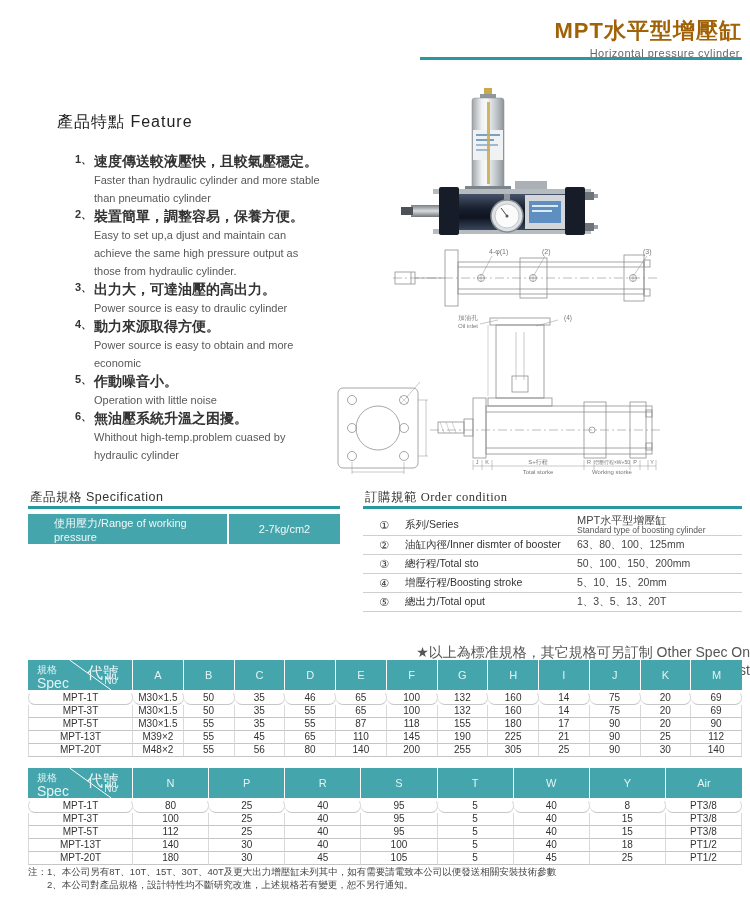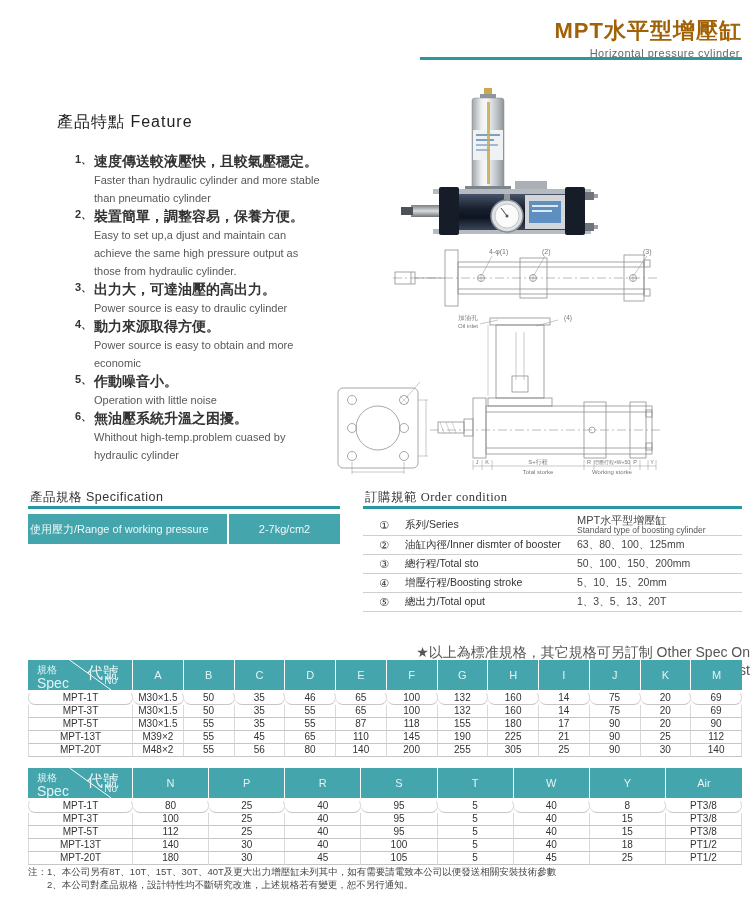--- a/index.html
+++ b/index.html
@@ -27,21 +27,21 @@
   .draw2{ position:absolute; left:330px; top:310px; width:336px; height:170px; }
   svg text{ font-family:"Liberation Sans","DejaVu Sans",sans-serif; }
 
   
   .sec-title{ position:absolute; font-size:12.5px; color:#333; letter-spacing:0.5px; }
   .sec-line{ position:absolute; height:3px; background:var(--accent-line); }
 
   
   .spec{ position:absolute; left:28px; top:514px; width:312px; }
   .spec-head{ display:flex; height:30px; }
-  .spec-head .sh-label{ width:201px; background:var(--accent); color:#eef8f9; font-size:11px; display:flex; align-items:center; padding-left:2px; border-right:2px solid #fff; }
+  .spec-head .sh-label{ width:201px; background:var(--accent); color:#eef8f9; font-size:11px; display:flex; align-items:center; padding-left:26px; border-right:2px solid #fff; }
   .spec-head .sh-value{ flex:1; background:var(--accent); color:#eef8f9; font-size:11px; display:flex; align-items:center; justify-content:center; }
   .spec-body{ width:100%; border-collapse:collapse; margin-top:2px; }
   .spec-body td{ border:1px solid #c9c9c9; height:19px; text-align:center; }
   .spec-body td.lbl{ width:201px; font-size:11.5px; font-weight:bold; color:#222; }
   .spec-body td.val{ font-size:11px; color:#444; }
 
   
   .order{ position:absolute; left:363px; top:514px; width:379px; }
   .order-head{ display:flex; height:32px; }
   .oh-cell{ flex:1; background:var(--accent); color:#eef8f9; text-align:center; margin-right:2px; padding-top:3px; }

